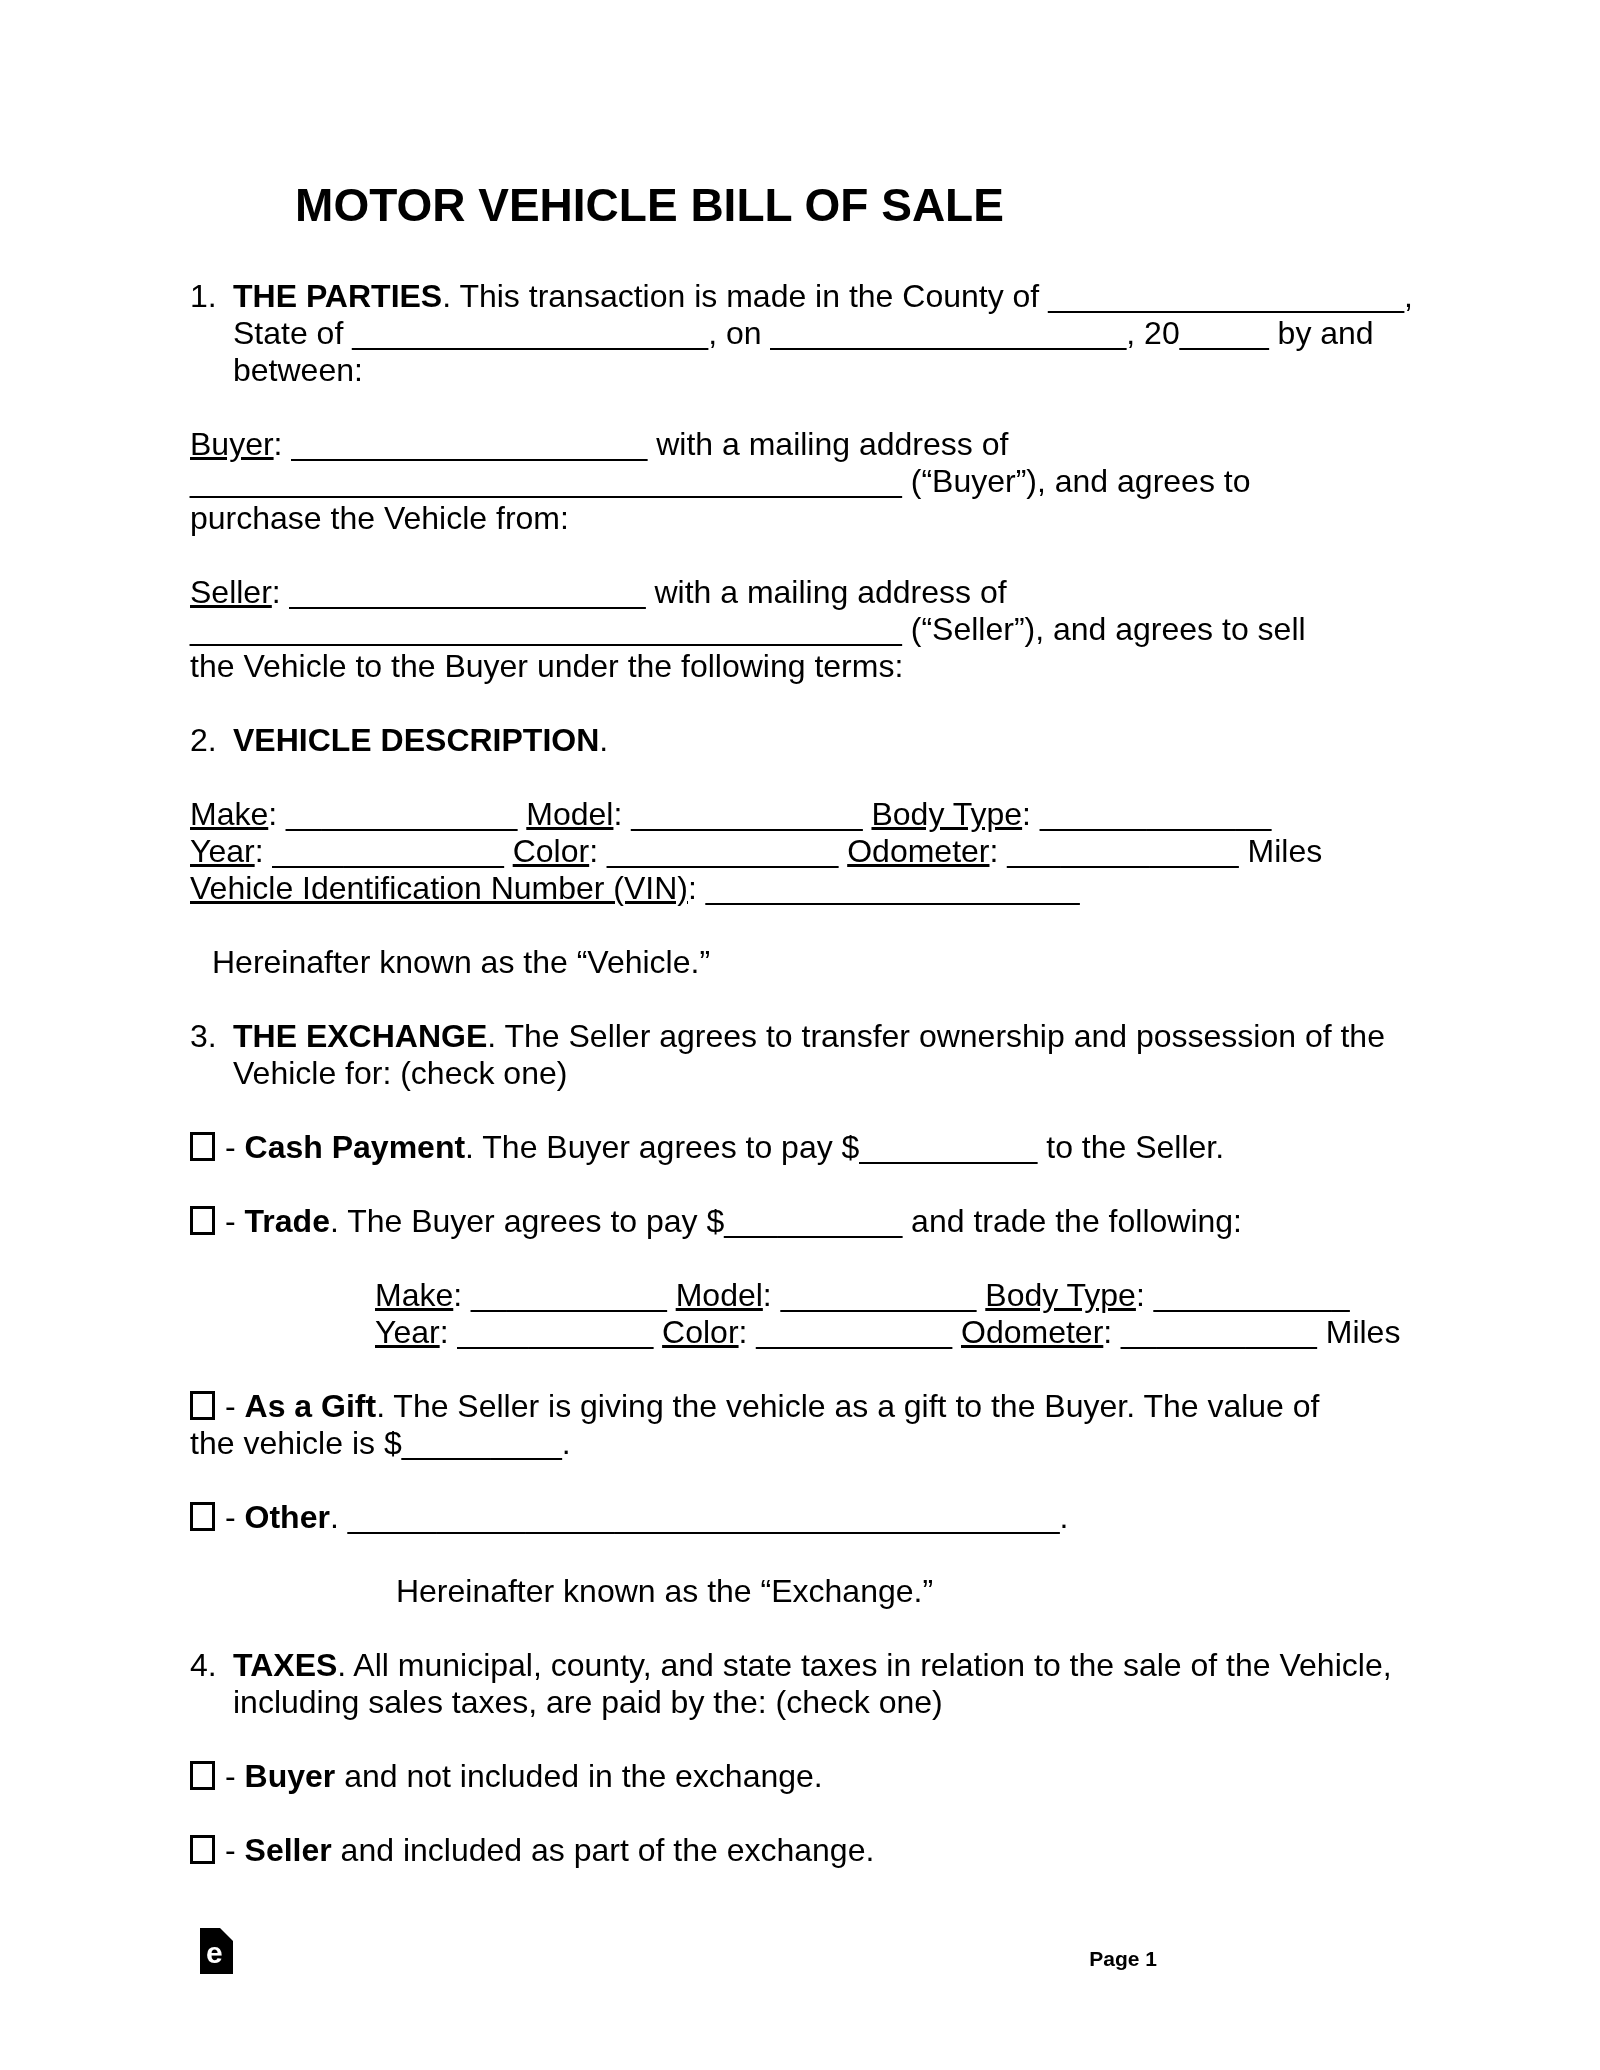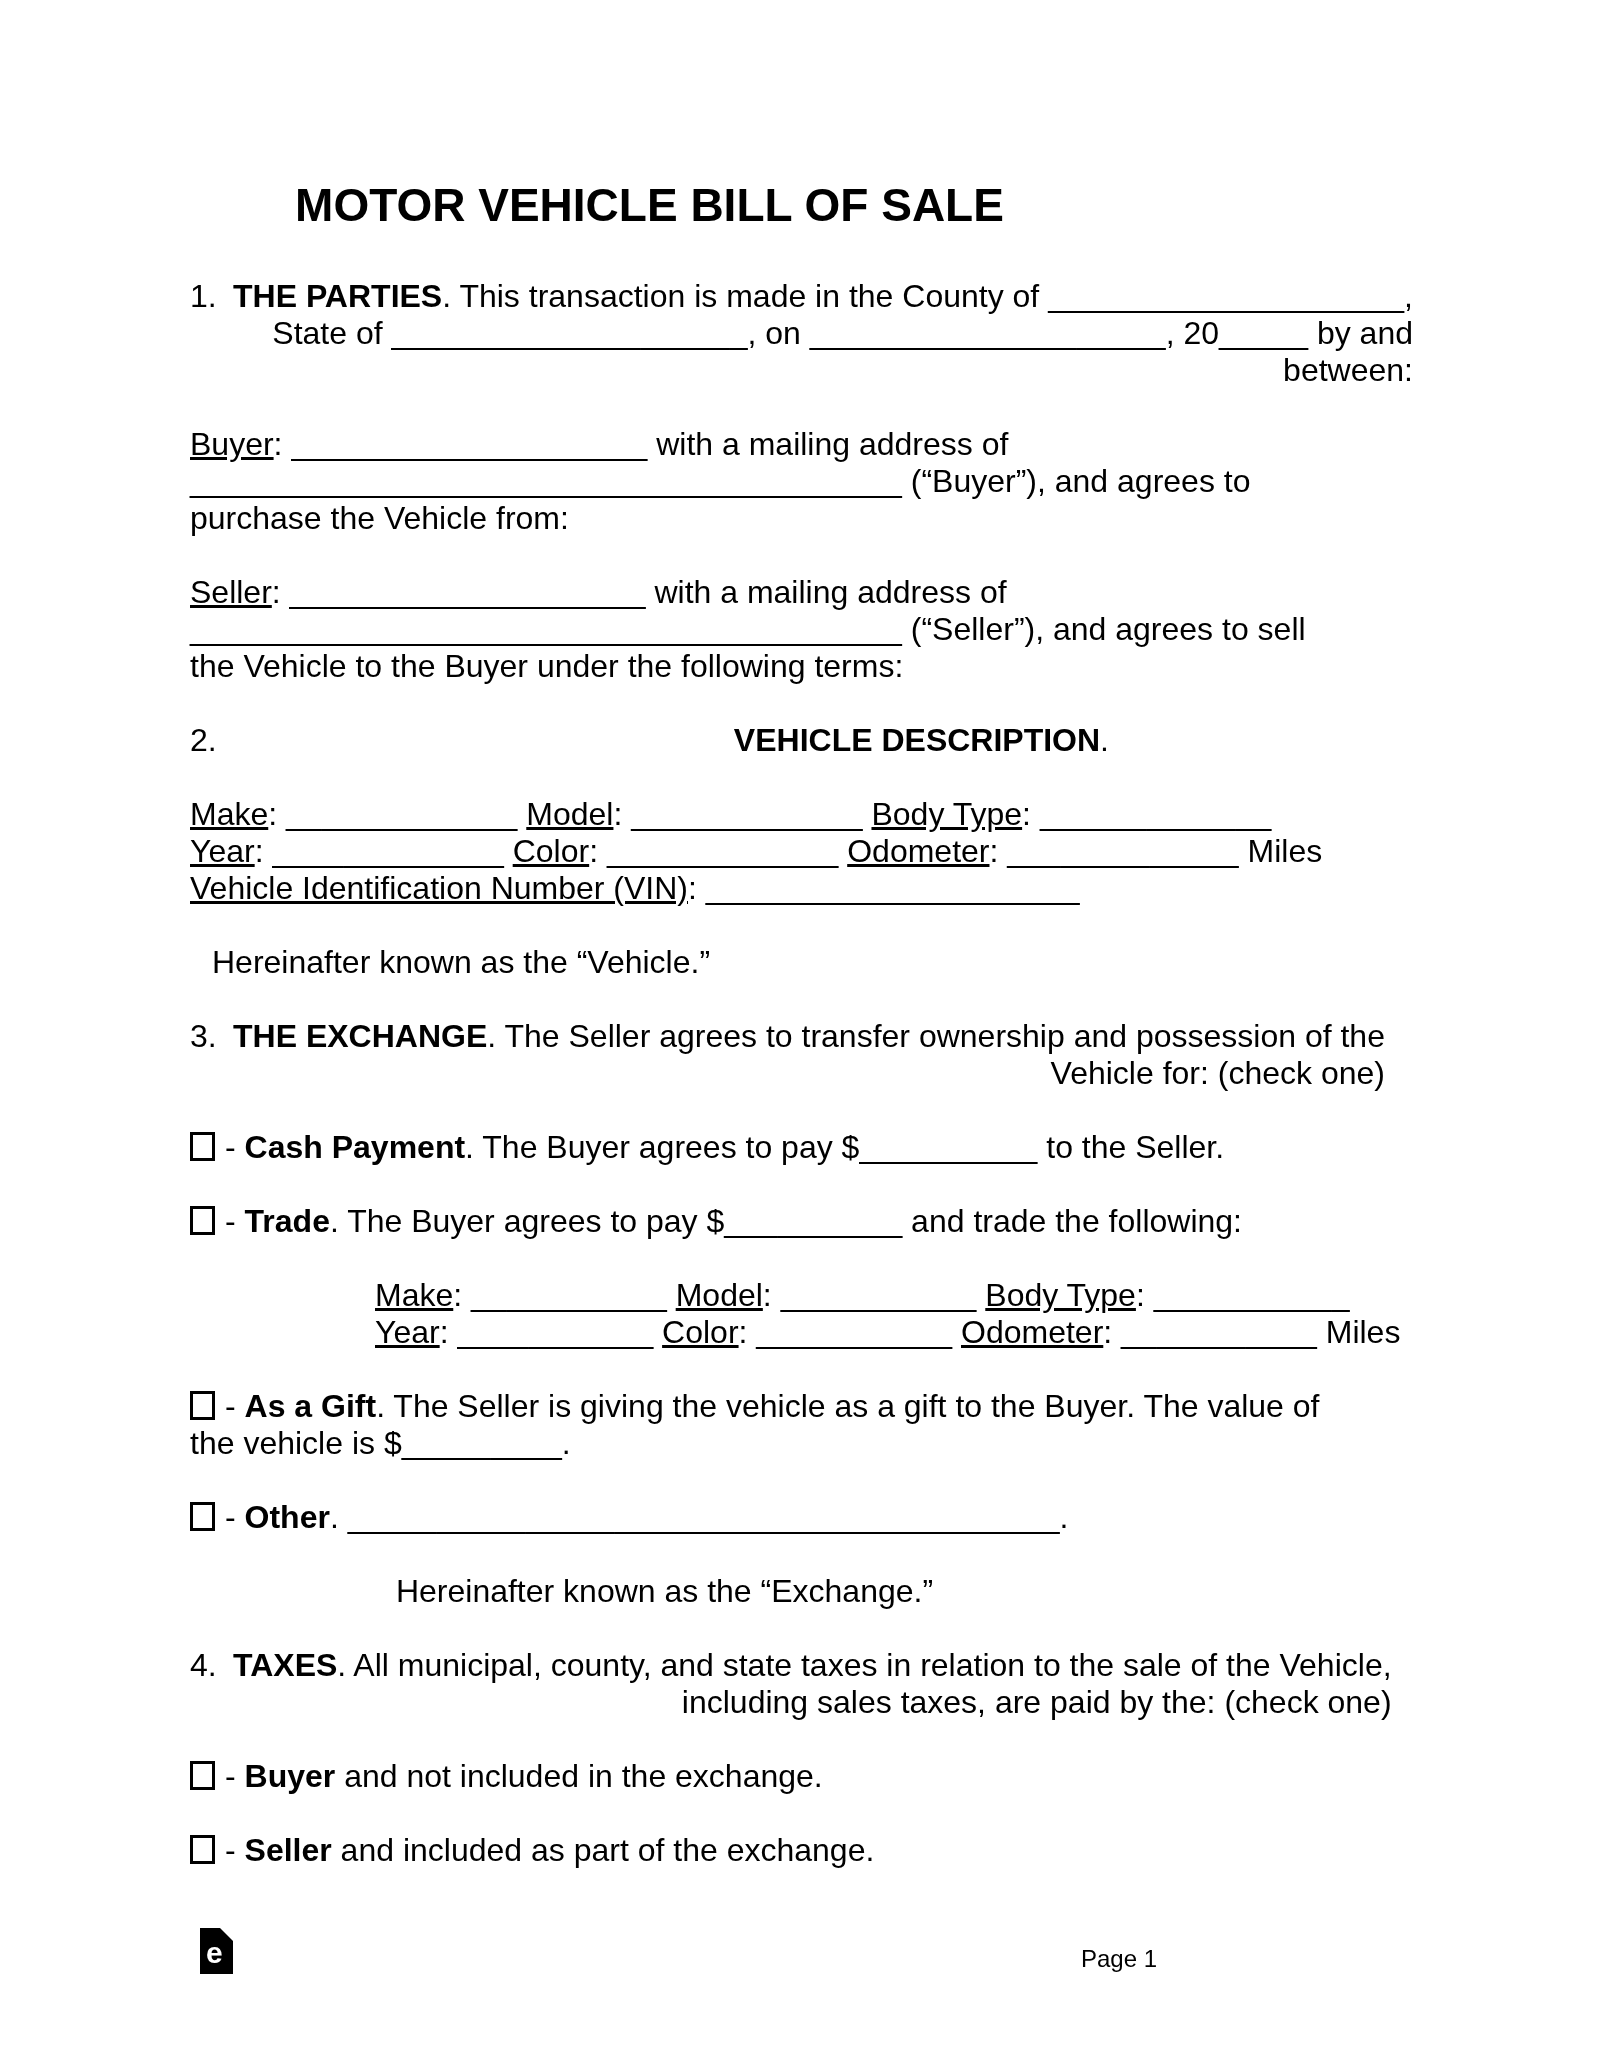--- a/index.html
+++ b/index.html
@@ -11,34 +11,34 @@
     padding:180px 190px 0 190px;
     font-family:"Liberation Sans","DejaVu Sans",sans-serif;
     font-size:32px;line-height:37px;color:#000;
   }
   .title{
     font-size:46px;line-height:50px;font-weight:bold;
     text-align:center;margin:0 0 48px 0;
   }
   .sec{display:flex;margin:0 0 37px 0;}
   .num{width:43px;flex:none;}
-  .sec-body{flex:1 1 auto;text-align:right;}
+  .sec-body{flex:1 1 auto;}
   .para{margin:0 0 37px 0;}
   .ind1{}
   .ind2{margin-left:185px;}
   .b{font-weight:bold;}
   .ul{text-decoration:underline;}
   .cb{
     display:inline-block;width:19px;height:23px;
     border:3px solid #000;margin-right:10px;vertical-align:-3px;
     background:#fff;box-sizing:content-box;
   }
   .line{white-space:nowrap;}
   .logo{position:absolute;left:200px;top:1928px;}
-  .pagenum{position:absolute;top:1944px;right:142px;font-size:24px;line-height:30px;}
+  .pagenum{position:absolute;top:1944px;right:142px;font-size:21px;line-height:30px;font-weight:bold;}
 </style>
 </head>
 <body>
 
 <div class="page">
 
   <div class="title">MOTOR VEHICLE BILL OF SALE</div>
 
   <div class="sec">
     <span class="num">1.</span>

